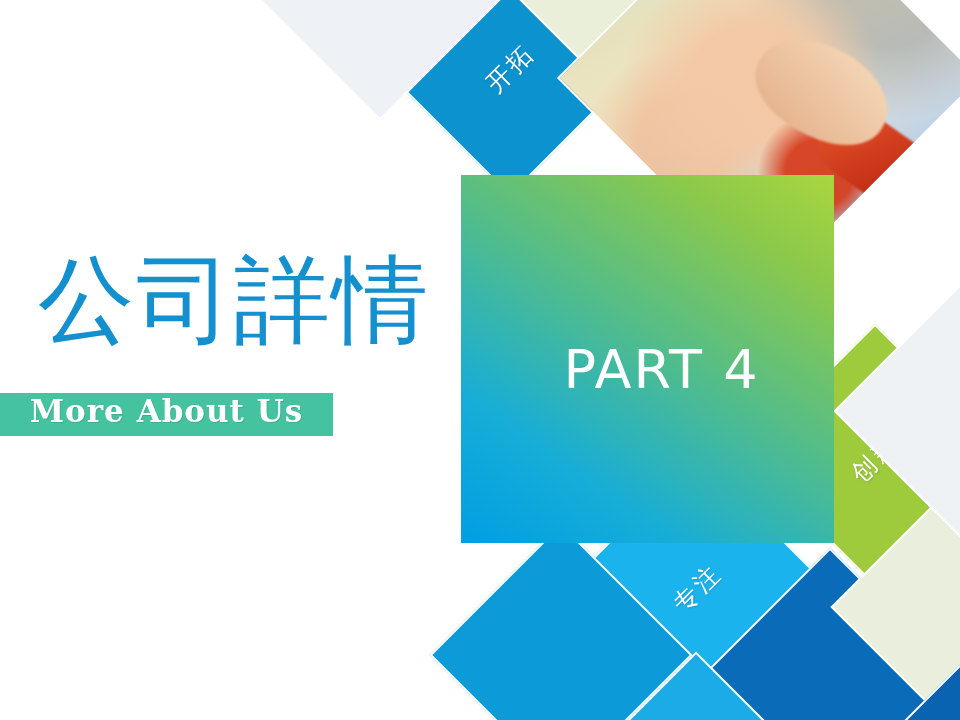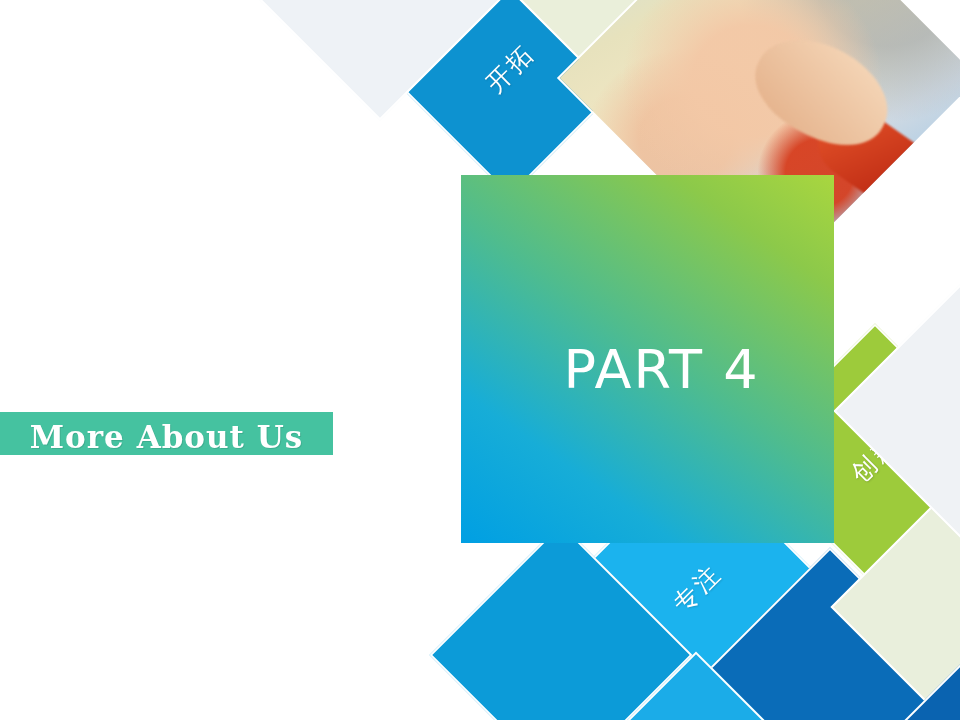--- a/index.html
+++ b/index.html
@@ -133,26 +133,26 @@
     font-family: "DejaVu Sans", sans-serif;
     font-size: 96px;
     line-height: 1;
     color: #1490CE;
     letter-spacing: 2px;
     white-space: nowrap;
   }
   #subtitle-banner {
     position: absolute;
     left: 0px;
-    top: 412px;
+    top: 393px;
     width: 333px;
     height: 43px;
     background: #45C2A0;
     display: flex;
-    align-items: flex-end;
+    align-items: flex-start;
     justify-content: center;
   }
   #subtitle-text {
     color: #ffffff;
     font-family: "DejaVu Serif", serif;
     font-weight: bold;
     font-size: 31px;
     letter-spacing: 1px;
     white-space: nowrap;
     text-shadow: 1px 1px 0 rgba(0,0,0,.10);
@@ -185,18 +185,19 @@
 
   <div class="photo-dia" id="photo-diamond" style="left: 619px; top: -72px; width: 300px; height: 300px;">
     <div class="photo-inner"></div>
   </div>
 
   <div id="part-card">
     <div id="part-label">PART 4</div>
   </div>
 
 
+  <div id="cn-title">公司詳情</div>
 
   <div id="subtitle-banner">
     <span id="subtitle-text">More About Us</span>
   </div>
 
 </div>
 
 </body></html>

